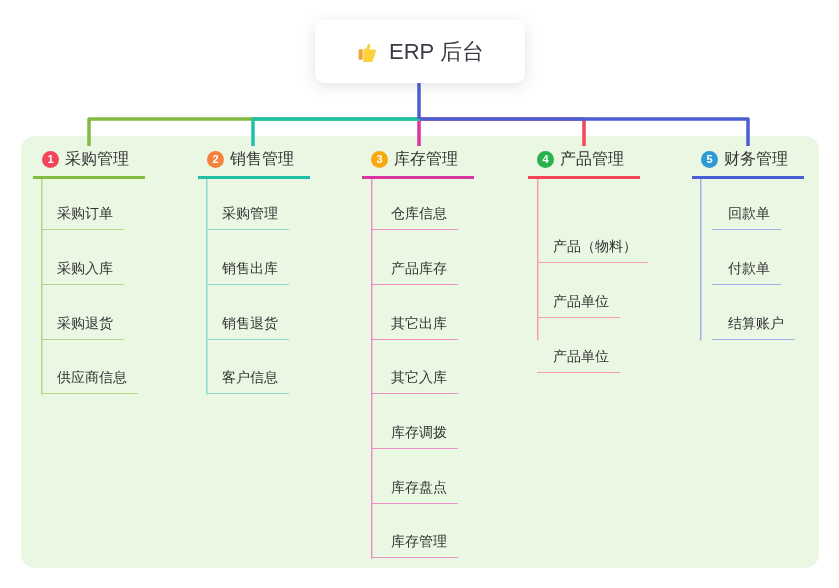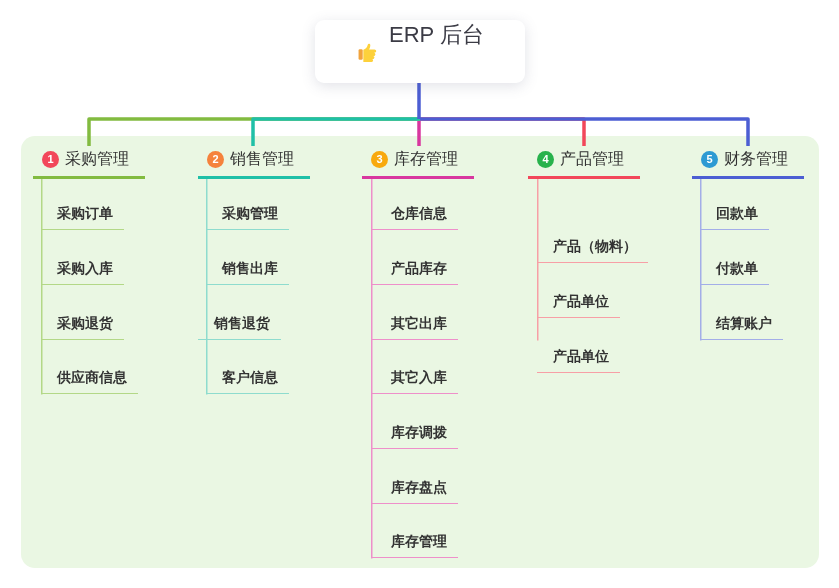--- a/index.html
+++ b/index.html
@@ -11,21 +11,21 @@
   }
   .panel{
     position:absolute;left:21px;top:136px;width:798px;height:432px;
     background:#eaf7e3;border-radius:14px;z-index:0;
   }
   .wires{position:absolute;left:0;top:0;z-index:1;}
   .root-card{
     position:absolute;left:315px;top:20px;width:210px;height:63px;
     background:#ffffff;border-radius:9px;z-index:2;
     box-shadow:0 3px 14px rgba(90,95,120,.18);
-    display:flex;justify-content:center;gap:10px;
+    display:flex;align-items:center;justify-content:center;gap:10px;
     font-size:22px;font-weight:500;color:#3b3b45;cursor:default;
   }
   .root-card .ticon{display:flex;align-items:center;}
   .branch{
     position:absolute;top:148px;z-index:2;
     display:flex;align-items:center;gap:6px;
     height:22px;line-height:22px;
     padding:0 16px 6px 9px;
     font-size:16px;font-weight:500;color:#333;
     border-bottom:3.5px solid #000;
@@ -36,27 +36,27 @@
   }
   .b1{border-color:#82bb40;} .b1 .badge{background:#f2475a;}
   .b2{border-color:#1fc0a7;} .b2 .badge{background:#f5823c;}
   .b3{border-color:#d8379f;} .b3 .badge{background:#f8a90d;}
   .b4{border-color:#f2475a;} .b4 .badge{background:#28b24c;}
   .b5{border-color:#4c5ed3;} .b5 .badge{background:#2d9ad3;}
   .child{
     position:absolute;z-index:2;
     font-size:14px;line-height:18px;color:#333;white-space:nowrap;
     padding:0 11px 7px 16px;
-    border-bottom:1.5px solid #ccc;cursor:default;font-weight:bold;
+    border-bottom:1.5px solid #ccc;cursor:default;
   }
   .c1{border-color:#b3d887;}
   .c2{border-color:#8edcce;}
   .c3{border-color:#ee8fca;padding-left:20px;}
   .c4{border-color:#f79fa6;margin-top:33px;}
-  .c5{border-color:#a3aee8;}
+  .c5{border-color:#a3aee8;margin-left:12px;}
 </style>
 </head>
 <body>
 
 <div class="panel"></div>
 
 <svg class="wires" width="839" height="588" fill="none" stroke-linejoin="round">
 
   <path d="M89 146 V119 H420" stroke="#82bb40" stroke-width="3.5"></path>
   <path d="M253 146 V119 H420" stroke="#1fc0a7" stroke-width="3.5"></path>
@@ -90,21 +90,21 @@
 <div class="child c1" style="left:41px;top:259px">采购入库</div>
 <div class="child c1" style="left:41px;top:314px">采购退货</div>
 <div class="child c1" style="left:41px;top:368px">供应商信息</div>
 
 <div class="branch b2" style="left:198px;">
   <span class="badge">2</span>
   <span>销售管理</span>
 </div>
 <div class="child c2" style="left:206px;top:204px">采购管理</div>
 <div class="child c2" style="left:206px;top:259px">销售出库</div>
-<div class="child c2" style="left:198px;top:314px">销售退货</div>
+<div class="child c2" style="left:206px;top:314px">销售退货</div>
 <div class="child c2" style="left:206px;top:368px">客户信息</div>
 
 <div class="branch b3" style="left:362px;">
   <span class="badge">3</span>
   <span>库存管理</span>
 </div>
 <div class="child c3" style="left:371px;top:204px">仓库信息</div>
 <div class="child c3" style="left:371px;top:259px">产品库存</div>
 <div class="child c3" style="left:371px;top:314px">其它出库</div>
 <div class="child c3" style="left:371px;top:368px">其它入库</div>

